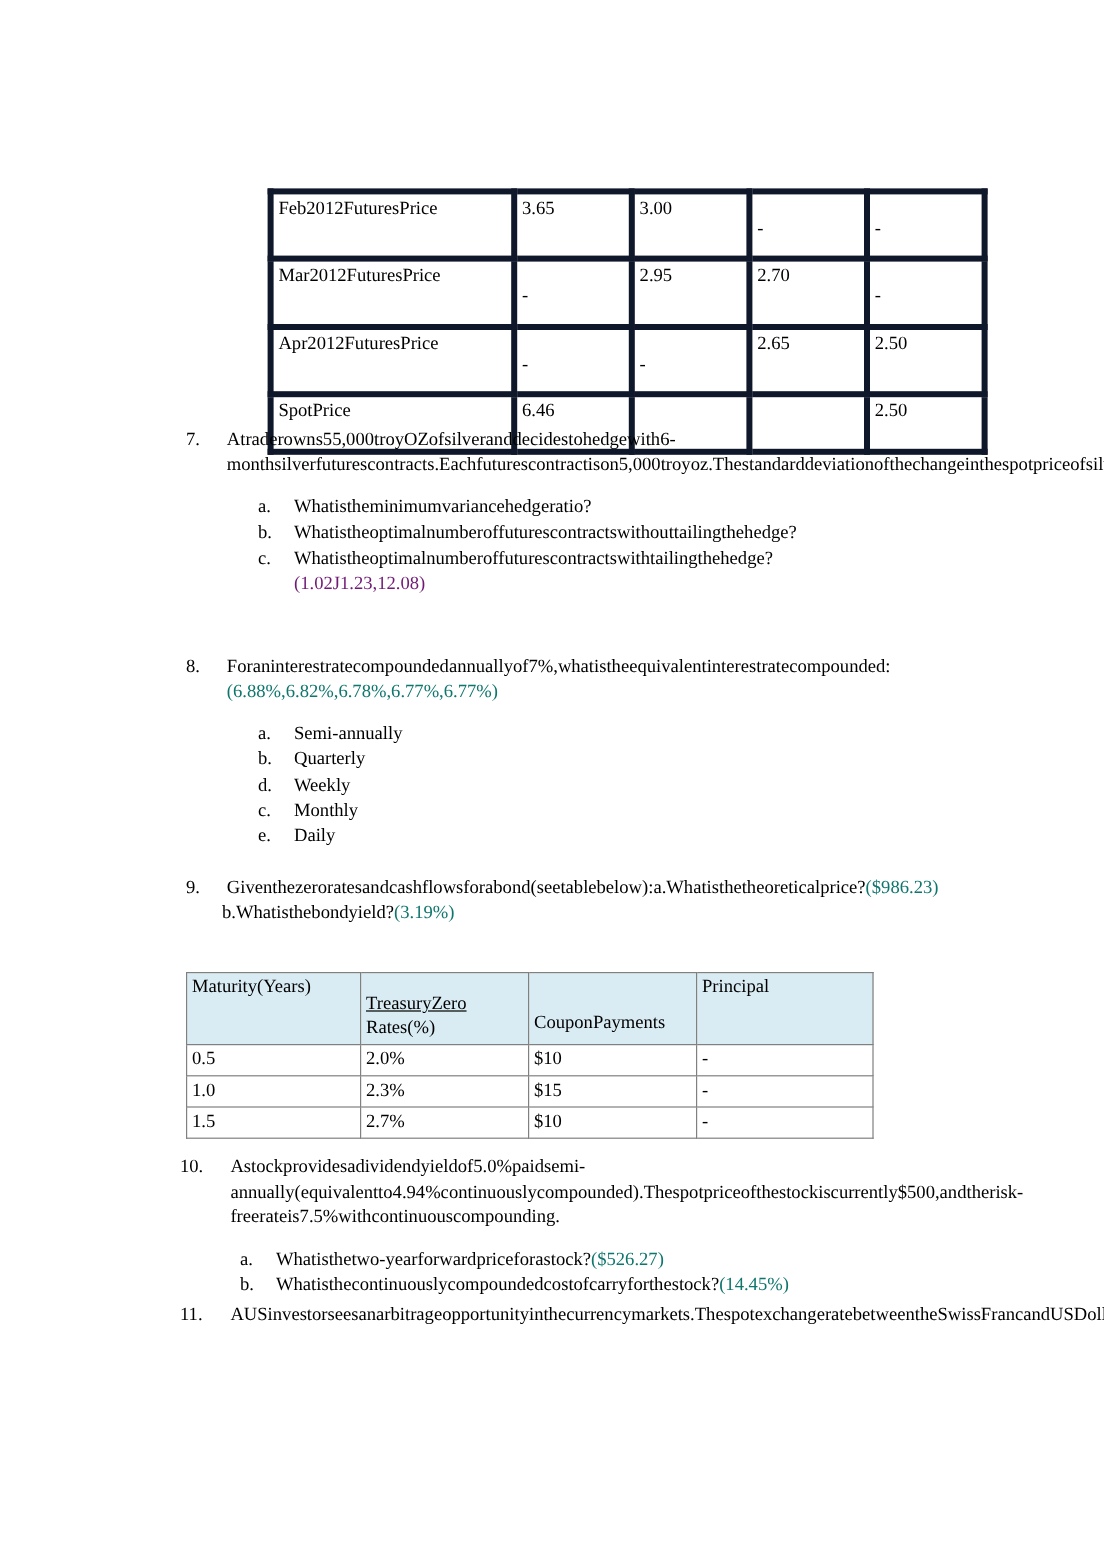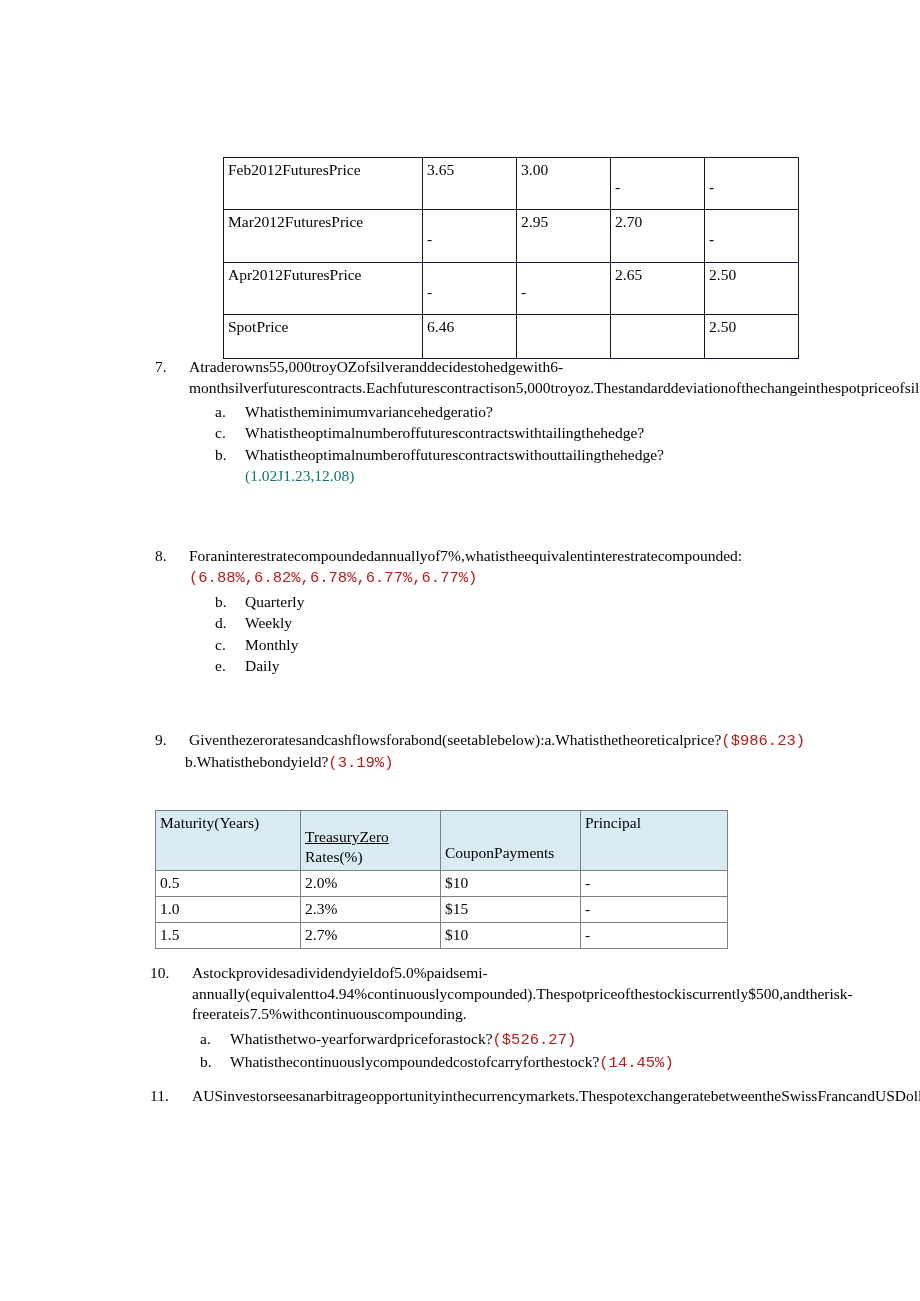--- a/index.html
+++ b/index.html
@@ -27,21 +27,21 @@
   .futures-table {
     position: absolute;
     left: 223px;
     top: 157px;
     width: 529px;
     border-collapse: collapse;
     table-layout: fixed;
     font-size: 15.5px;
   }
   .futures-table td {
-    border: 1px solid #0f172a;
+    border: 5px solid #0f172a;
     padding: 3px 4px 14px 4px;
     vertical-align: top;
     line-height: 1.12;
     height: 26px;
   }
   .futures-table td.label { width: 190px; }
   .futures-table td.v { width: 85px; }
 
   
   .dash-low {
@@ -88,34 +88,34 @@
     left: 0;
     top: 0;
     width: 34px;
     text-align: left;
   }
   .q-body {
     margin-left: 34px;
   }
   .sub {
     margin-left: 60px;
-    margin-top: 3px;
+    margin-top: 14px;
   }
   .sub-row {
     position: relative;
     line-height: 1.37;
   }
   .sub-let {
     display: inline-block;
     width: 30px;
   }
   .ans {
-    color: #0f766e;
-  }
-  .inline-ans { color: #b91c1c; font-family: Liberation Mono, monospace; }
+    color: #701a75;
+  }
+  .inline-ans { color: #0f766e; }
 
   #q7  { left: 155px; top: 357px;  width: 680px; }
   #q8  { left: 155px; top: 546px;  width: 680px; }
   #q9  { left: 155px; top: 730px;  width: 680px; }
   #q10 { left: 150px; top: 963px;  width: 690px; }
   #q11 { left: 150px; top: 1086px; width: 690px; }
 
   #q10 .q-num, #q11 .q-num { width: 42px; }
   #q10 .q-body, #q11 .q-body { margin-left: 42px; }
   #q10 .sub { margin-left: 50px; }
@@ -173,33 +173,36 @@
   </table>
 
   <div class="q" id="q7">
     <span class="q-num">7.</span>
     <div class="q-body">Atraderowns55,000troyOZofsilveranddecidestohedgewith6-monthsilverfuturescontracts.Eachfuturescontractison5,000troyoz.Thestandarddeviationofthechangeinthespotpriceofsilveris0.43.Thestandarddeviationofthechangeinsilverfuturespricesis0.40.Thecoefficientofcorrelationbetweenthetwois0.95.</div>
     <div class="sub">
       <div class="sub-row">
         <span class="sub-let">a.</span><span>Whatistheminimumvariancehedgeratio?</span>
       </div>
       <div class="sub-row">
+        <span class="sub-let">b.</span><span>Whatistheoptimalnumberoffuturescontractswithouttailingthehedge?</span>
+      </div>
+      <div class="sub-row">
         <span class="sub-let">c.</span><span>Whatistheoptimalnumberoffuturescontractswithtailingthehedge?</span>
-      </div>
-      <div class="sub-row">
-        <span class="sub-let">b.</span><span>Whatistheoptimalnumberoffuturescontractswithouttailingthehedge?</span>
       </div>
       <div class="sub-row ans" style="margin-left:30px;">(1.02J1.23,12.08)</div>
     </div>
   </div>
 
   <div class="q" id="q8">
     <span class="q-num">8.</span>
     <div class="q-body"><span>Foraninterestratecompoundedannuallyof7%,whatistheequivalentinterestratecompounded:</span><span class="inline-ans">(6.88%,6.82%,6.78%,6.77%,6.77%)</span></div>
     <div class="sub">
+      <div class="sub-row">
+        <span class="sub-let">a.</span><span>Semi-annually</span>
+      </div>
       <div class="sub-row">
         <span class="sub-let">b.</span><span>Quarterly</span>
       </div>
       <div class="sub-row">
         <span class="sub-let">d.</span><span>Weekly</span>
       </div>
       <div class="sub-row">
         <span class="sub-let">c.</span><span>Monthly</span>
       </div>
       <div class="sub-row">

